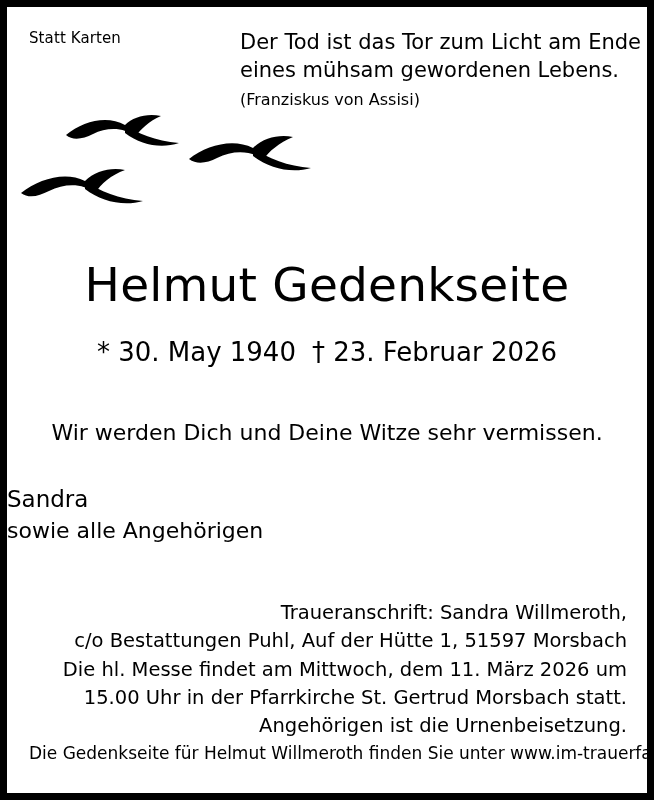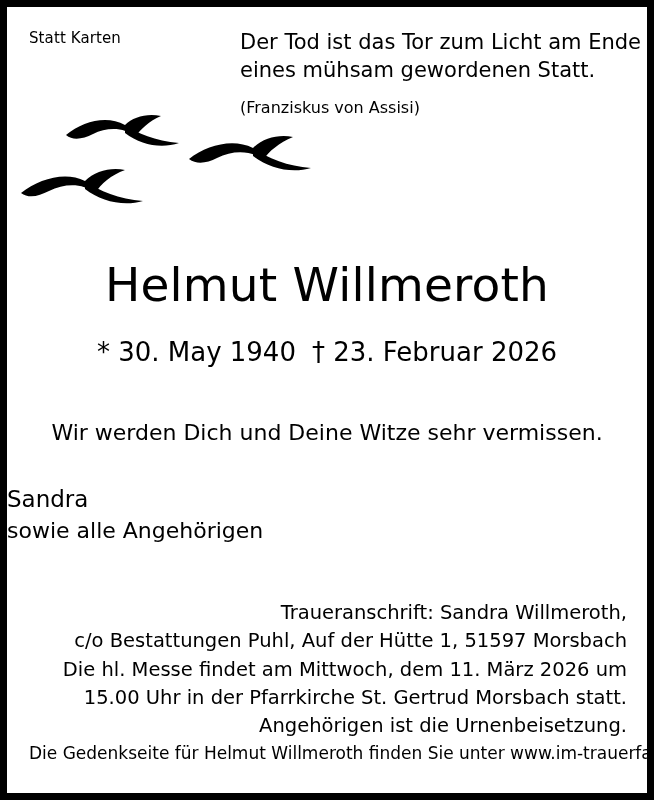--- a/index.html
+++ b/index.html
@@ -43,21 +43,21 @@
     text-align: left;
   }
   .verse-line {
     font-size: 21px;
     line-height: 1.32;
     white-space: nowrap;
   }
   .verse-source {
     font-size: 16px;
     line-height: 1.5;
-    margin-top: 12px;
+    margin-top: 4px;
   }
   .birds {
     position: absolute;
     left: 14px;
     top: 96px;
     width: 300px;
     height: 125px;
   }
   .birds svg {
     display: block;
@@ -136,36 +136,36 @@
 </head>
 <body>
 
 <div class="obituary">
   <div class="inner">
 
     <div class="statt-karten">Statt Karten</div>
 
     <div class="verse">
       <div class="verse-line">Der Tod ist das Tor zum Licht am Ende</div>
-      <div class="verse-line">eines mühsam gewordenen Statt.</div>
+      <div class="verse-line">eines mühsam gewordenen Lebens.</div>
       <div class="verse-source">(Franziskus von Assisi)</div>
     </div>
 
     <div class="birds">
       <svg width="300" height="125" viewBox="0 0 300 125" xmlns="http://www.w3.org/2000/svg">
         <path d="M45 32 C62 18 86 12 104 22 C112 14 126 10 140 13 C128 18 120 26 114 34 C104 24 86 24 72 31 C62 36 52 38 45 32 Z" fill="#000000"></path>
         <path d="M104 22 C116 30 134 38 158 40 C140 46 120 42 104 30 Z" fill="#000000"></path>
         <path d="M0 90 C18 76 44 68 64 78 C74 68 90 64 104 67 C90 72 80 81 74 90 C62 80 44 80 28 88 C18 93 8 96 0 90 Z" fill="#000000"></path>
         <path d="M64 78 C78 88 98 96 122 98 C102 104 80 98 64 86 Z" fill="#000000"></path>
         <path d="M168 56 C186 42 212 35 232 45 C242 35 258 31 272 34 C258 40 248 48 242 57 C230 47 212 47 196 55 C186 60 176 62 168 56 Z" fill="#000000"></path>
         <path d="M232 45 C246 55 266 63 290 65 C270 71 248 65 232 53 Z" fill="#000000"></path>
       </svg>
     </div>
 
-    <div class="name">Helmut Willmeroth</div>
+    <div class="name">Helmut Gedenkseite</div>
 
     <div class="dates">
       <span>* 30. May 1940</span><span class="gap"></span><span>† 23. Februar 2026</span>
     </div>
 
     <div class="message">Wir werden Dich und Deine Witze sehr vermissen.</div>
 
     <div class="mourners">
       <div class="mourner-main">Sandra</div>
       <div class="mourner-sub">sowie alle Angehörigen</div>

